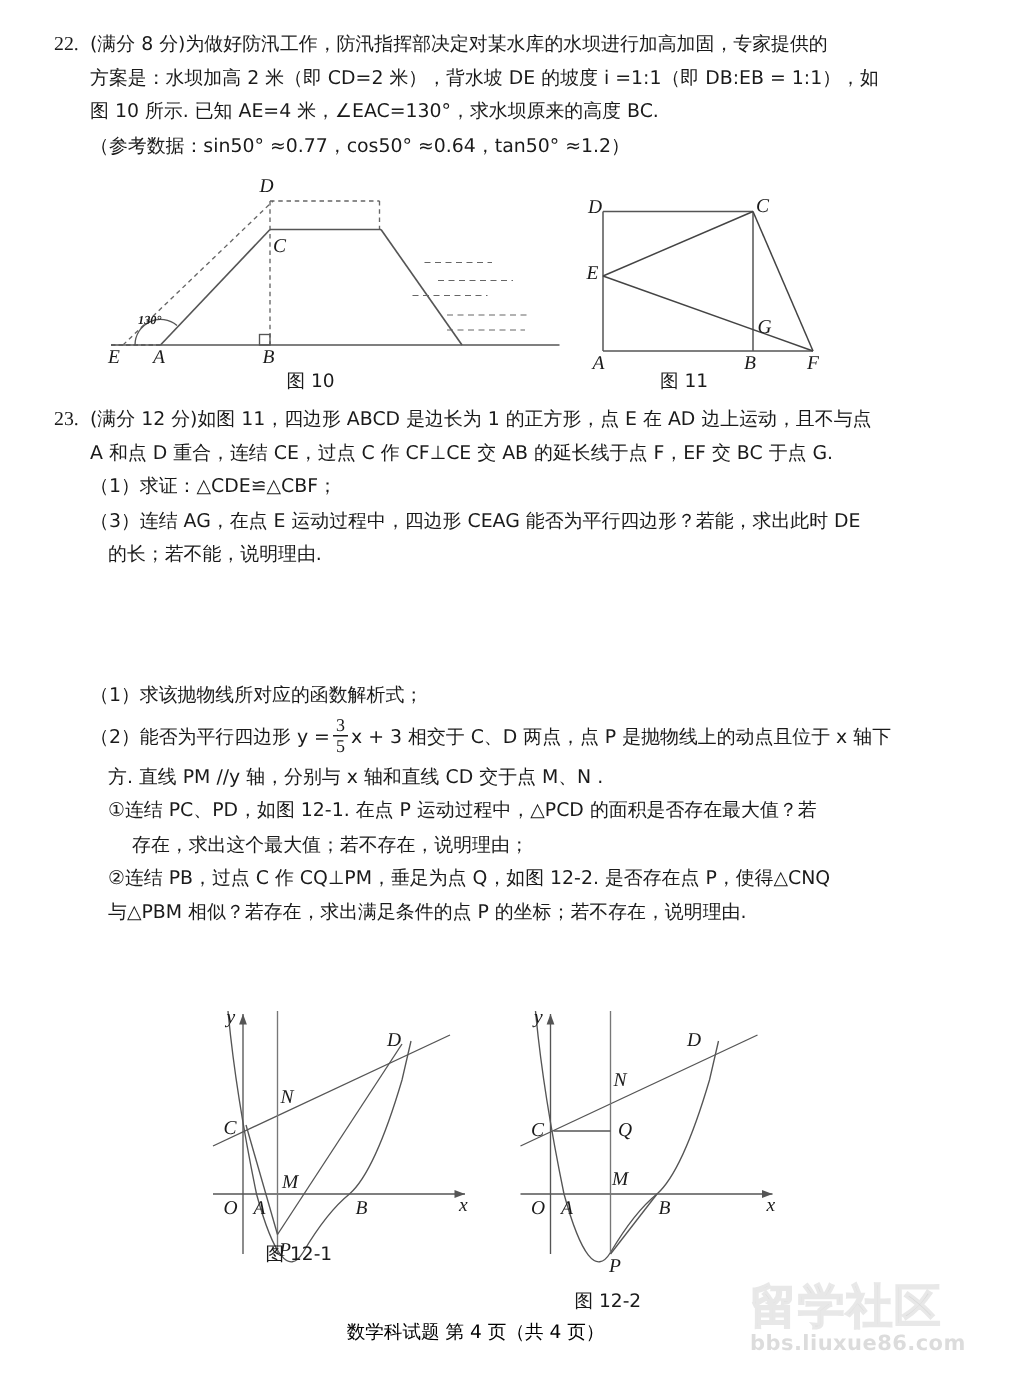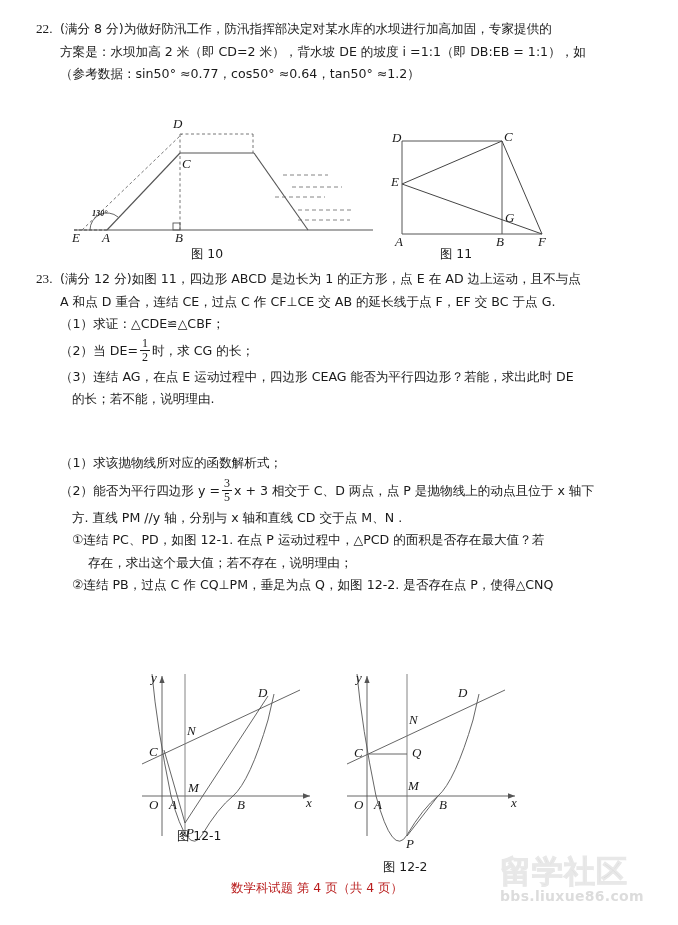--- a/index.html
+++ b/index.html
@@ -69,21 +69,21 @@
     font-size: 13px;
     color: #1a1a1a;
     white-space: nowrap;
   }
   .footer {
     position: absolute;
     width: 634px;
     text-align: center;
     font-family: "DejaVu Sans", sans-serif;
     font-size: 12.4px;
-    color: #b91c1c;
+    color: #000000;
   }
   .watermark {
     position: absolute;
     right: 8px;
     bottom: 14px;
     width: 170px;
     height: 56px;
     opacity: 0.34;
     pointer-events: none;
     user-select: none;
@@ -116,20 +116,23 @@
 <body>
 
 <div class="page">
 
   <div class="qblock" style="top:18px;">
     <div class="line">
       <span class="qnum">22.</span><span class="cn">(满分 8 分)</span><span class="cn">为做好防汛工作，防汛指挥部决定对某水库的水坝进行加高加固，专家提供的</span>
     </div>
     <div class="line indent1">
       <span class="cn">方案是：水坝加高 2 米（即 CD=2 米），背水坡 DE 的坡度 i =1:1（即 DB:EB = 1:1），如</span>
+    </div>
+    <div class="line indent1">
+      <span class="cn">图 10 所示. 已知 AE=4 米，∠EAC=130°，求水坝原来的高度 BC.</span>
     </div>
     <div class="line indent1">
       <span class="cn">（参考数据：sin50° ≈0.77，cos50° ≈0.64，tan50° ≈1.2）</span>
     </div>
   </div>
 
   <div class="fig" style="left:70px; top:112px; width:305px; height:132px;">
     <svg width="305" height="132" viewBox="0 0 305 132">
 
       <line x1="4" y1="118" x2="303" y2="118" stroke="#555" stroke-width="1.1"></line>
@@ -196,23 +199,20 @@
   <div class="qblock" style="top:268px;">
     <div class="line">
       <span class="qnum">23.</span><span class="cn">(满分 12 分)</span><span class="cn">如图 11，四边形 ABCD 是边长为 1 的正方形，点 E 在 AD 边上运动，且不与点</span>
     </div>
     <div class="line indent1">
       <span class="cn">A 和点 D 重合，连结 CE，过点 C 作 CF⊥CE 交 AB 的延长线于点 F，EF 交 BC 于点 G.</span>
     </div>
     <div class="line indent1">
       <span class="cn">（1）</span><span class="cn">求证：△CDE≌△CBF；</span>
     </div>
-    <div class="line indent1" style="line-height:30px;">
-      <span class="cn">（2）</span><span class="cn">当 DE=</span><span class="frac"><span class="num">1</span><span class="den">2</span></span><span class="cn">时，求 CG 的长；</span>
-    </div>
     <div class="line indent1">
       <span class="cn">（3）</span><span class="cn">连结 AG，在点 E 运动过程中，四边形 CEAG 能否为平行四边形？若能，求出此时 DE</span>
     </div>
     <div class="line indent2">
       <span class="cn">的长；若不能，说明理由.</span>
     </div>
   </div>
 
   <div class="qblock" style="top:440px;">
     <div class="line indent1" style="padding-top:12px;">
@@ -225,20 +225,23 @@
       <span class="cn">方. 直线 PM //y 轴，分别与 x 轴和直线 CD 交于点 M、N .</span>
     </div>
     <div class="line indent2">
       <span class="cn">①</span><span class="cn">连结 PC、PD，如图 12-1. 在点 P 运动过程中，△PCD 的面积是否存在最大值？若</span>
     </div>
     <div class="line indent3">
       <span class="cn">存在，求出这个最大值；若不存在，说明理由；</span>
     </div>
     <div class="line indent2">
       <span class="cn">②</span><span class="cn">连结 PB，过点 C 作 CQ⊥PM，垂足为点 Q，如图 12-2. 是否存在点 P，使得△CNQ</span>
+    </div>
+    <div class="line indent2">
+      <span class="cn">与△PBM 相似？若存在，求出满足条件的点 P 的坐标；若不存在，说明理由.</span>
     </div>
   </div>
 
   <div class="fig" style="left:140px; top:668px; width:180px; height:185px;">
     <svg width="180" height="185" viewBox="0 0 180 185">
 
       <line x1="2" y1="128" x2="170" y2="128" stroke="#555" stroke-width="0.9"></line>
       <polygon points="170,128 163,125.3 163,130.7" fill="#555"></polygon>
 
       <line x1="22" y1="168" x2="22" y2="8" stroke="#555" stroke-width="0.9"></line>

